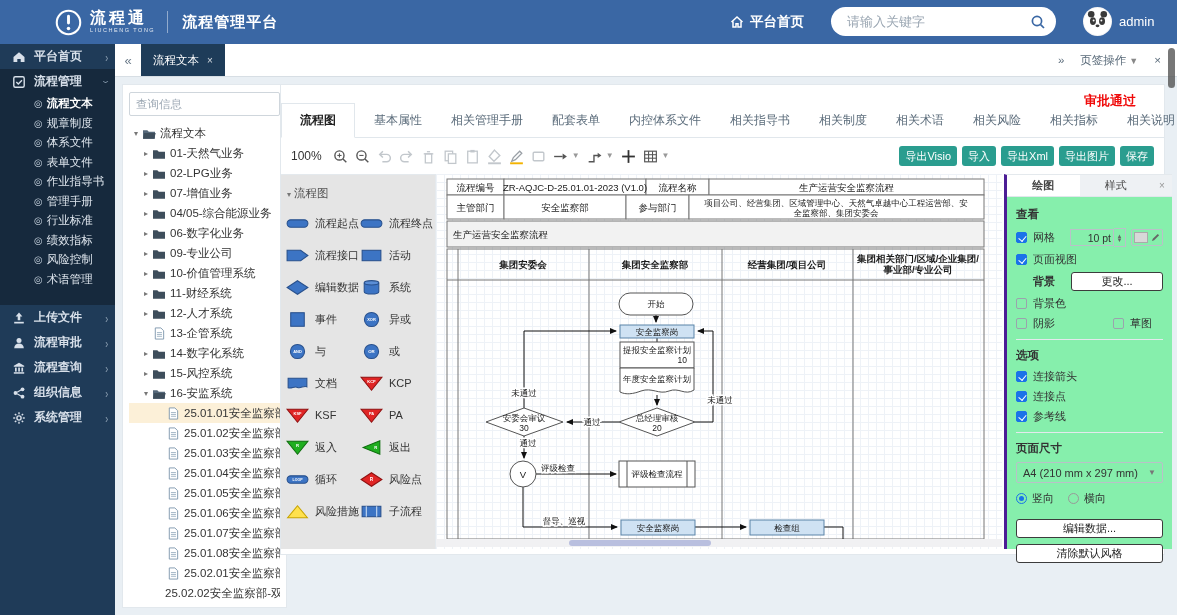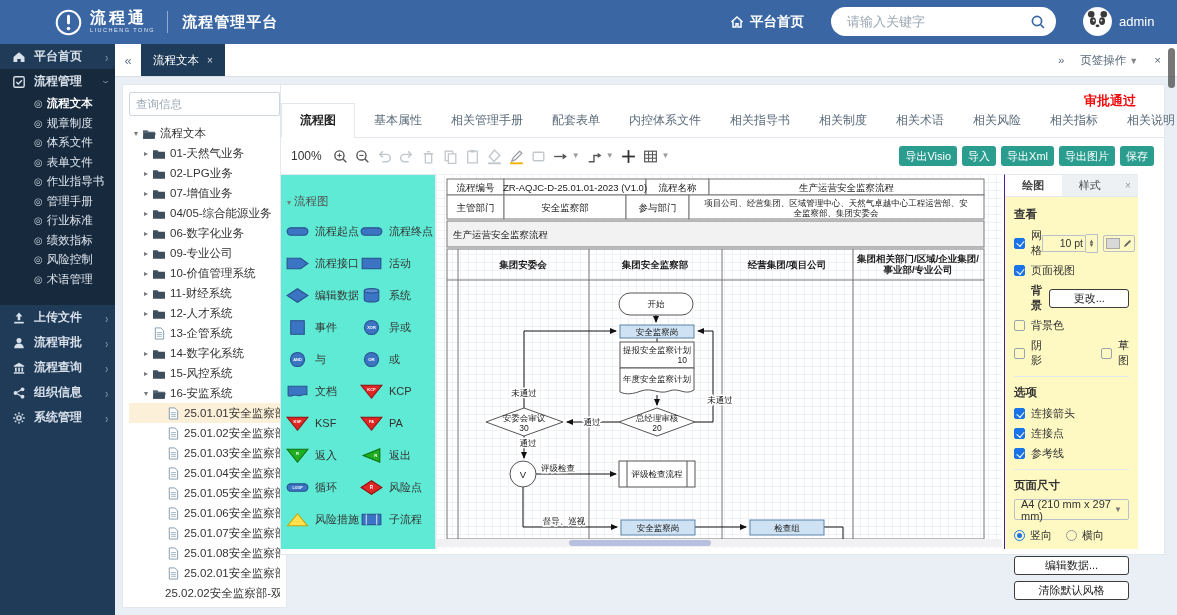--- a/index.html
+++ b/index.html
@@ -59,40 +59,40 @@
   .mtabs{position:absolute;left:0;top:19px;width:100%;height:34px;display:flex;align-items:flex-end;border-bottom:1px solid #e1e7ec;box-sizing:border-box;}
   .mtab{font-size:12px;color:#5a6b7a;padding:8px 10px;margin-right:9px;cursor:pointer;white-space:nowrap;}
   .mtab.active{background:#fff;border:1px solid #e1e7ec;border-bottom:1px solid #fff;margin-bottom:-1px;color:#222;font-weight:bold;padding:8px 18px;margin-left:0;}
   .toolbar{position:absolute;left:0;top:53px;width:100%;height:36px;display:flex;align-items:center;padding:0 10px;box-sizing:border-box;}
   .tb-zoom{font-size:12px;color:#333;margin-right:10px;}
   .ticon{width:17px;height:17px;margin-right:5px;display:inline-flex;align-items:center;cursor:pointer;}
   .tb-dd{font-size:8px;color:#999;margin:-2px 6px 0 -2px;}
   .tb-actions{margin-left:auto;display:flex;gap:5px;justify-content:center;}
   .tb-actions .btn-teal{height:20px;font-size:11px;}
   
-  .palette{position:absolute;left:0;top:89px;width:155px;height:375px;border-top:1px solid #e4e9ed;border-right:1px solid #e4e9ed;box-sizing:border-box;padding:16px 0 0 4px;overflow:hidden;background:#5eead4;}
+  .palette{position:absolute;left:0;top:89px;width:155px;height:375px;border-top:1px solid #e4e9ed;border-right:1px solid #e4e9ed;box-sizing:border-box;padding:8px 0 0 4px;overflow:hidden;background:#e5e5e5;}
   .pal-title{font-size:11.5px;color:#555;padding:3px 0 6px 2px;}
   .pal-title .tr-exp{font-size:8px;color:#777;margin-right:3px;}
   .pal-grid{display:grid;grid-template-columns:74px 74px;grid-auto-rows:32px;}
   .pal-cell{display:flex;align-items:center;cursor:pointer;}
   .pal-cell svg{width:25px;height:17px;flex:none;}
   .pal-lbl{font-size:11px;color:#333;margin-left:5px;white-space:nowrap;}
   .canvas{position:absolute;left:155px;top:89px;width:566px;height:375px;background:#fff;overflow:hidden;
      background-image:linear-gradient(#eef2f7 1px,transparent 1px),linear-gradient(90deg,#eef2f7 1px,transparent 1px),
                       linear-gradient(#dfe7f0 1px,transparent 1px),linear-gradient(90deg,#dfe7f0 1px,transparent 1px);
      background-size:8px 8px,8px 8px,40px 40px,40px 40px;}
   .canvas svg{position:absolute;left:0;top:0;}
   .hscroll{position:absolute;left:0;bottom:2px;width:100%;height:8px;background:#f1f1f3;}
   .hscroll .thumb{position:absolute;left:133px;top:1px;width:142px;height:6px;background:#b9bfdf;border-radius:3px;}
   .fc-t{font-size:9.5px;fill:#1a1a1a;}
   .fc-b{font-size:9.5px;font-weight:bold;fill:#1a1a1a;}
   .fc-n{font-size:8.5px;fill:#1a1a1a;}
   .elbl{font-size:8.5px;fill:#1a1a1a;paint-order:stroke;stroke:#ffffff;stroke-width:3px;}
   
-  .fpanel{position:absolute;left:723px;top:89px;width:134px;height:375px;border-top:1px solid #e4e9ed;border-left:1px solid #4c1d95;box-sizing:border-box;background:#fef9c3;font-size:11px;color:#333;}
+  .fpanel{position:absolute;left:723px;top:89px;width:168px;height:375px;border-top:1px solid #e4e9ed;border-left:3px solid #4c1d95;box-sizing:border-box;background:#86efac;font-size:11px;color:#333;}
   .fp-tabs{display:flex;height:21px;border-bottom:1px solid #e1e7ec;}
   .fp-tab{flex:1;display:flex;align-items:center;justify-content:center;font-size:11px;color:#444;cursor:pointer;background:#eef1f4;}
   .fp-tab.active{background:#fff;font-weight:bold;}
   .fp-x{width:20px;display:flex;align-items:center;justify-content:center;color:#999;cursor:pointer;background:#eef1f4;font-size:10px;}
   .fp-body{padding:8px 9px;}
   .fp-h{font-weight:bold;font-size:11.5px;margin:2px 0 6px;}
   .fp-row{display:flex;align-items:center;margin-bottom:5px;min-height:14px;}
   .cb{width:11px;height:11px;border:1px solid #9aa4ad;border-radius:2px;box-sizing:border-box;margin-right:6px;flex:none;position:relative;cursor:pointer;}
   .cb.on{background:#1a73e8;border-color:#1a73e8;}
   .cb.on::after{content:"";position:absolute;left:2.5px;top:0.5px;width:3.5px;height:6px;border:solid #fff;border-width:0 1.5px 1.5px 0;transform:rotate(40deg);}

